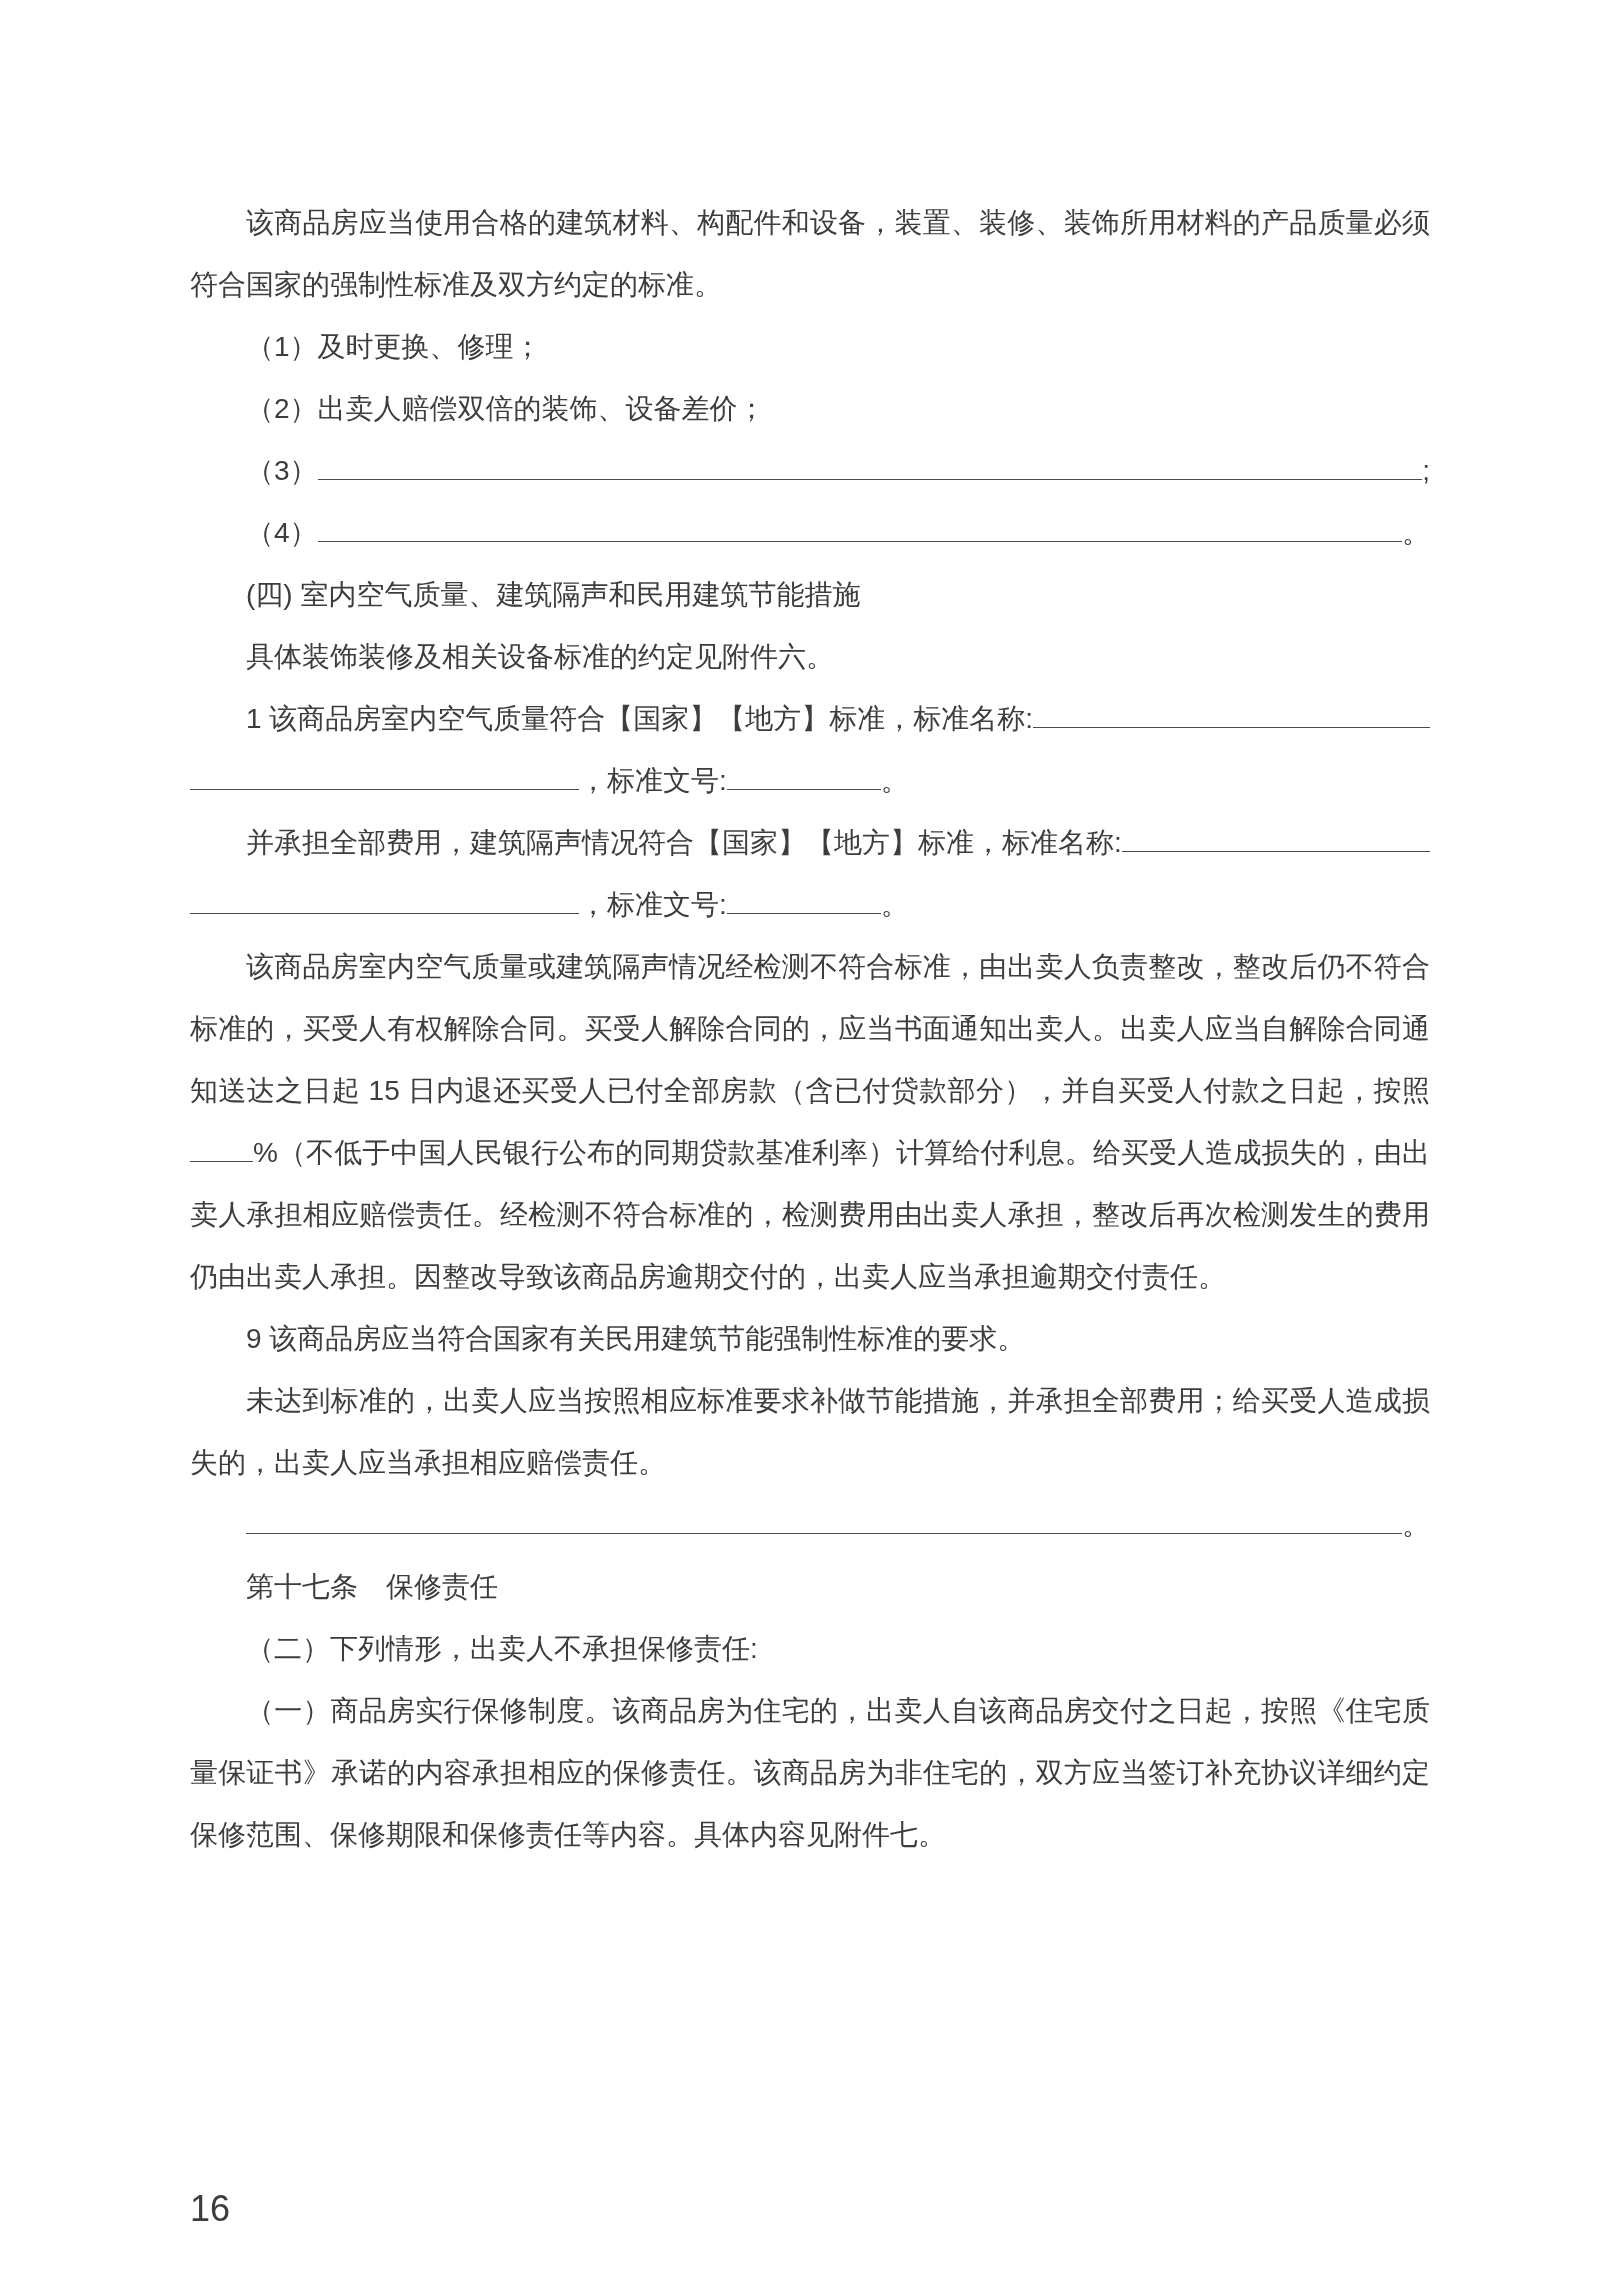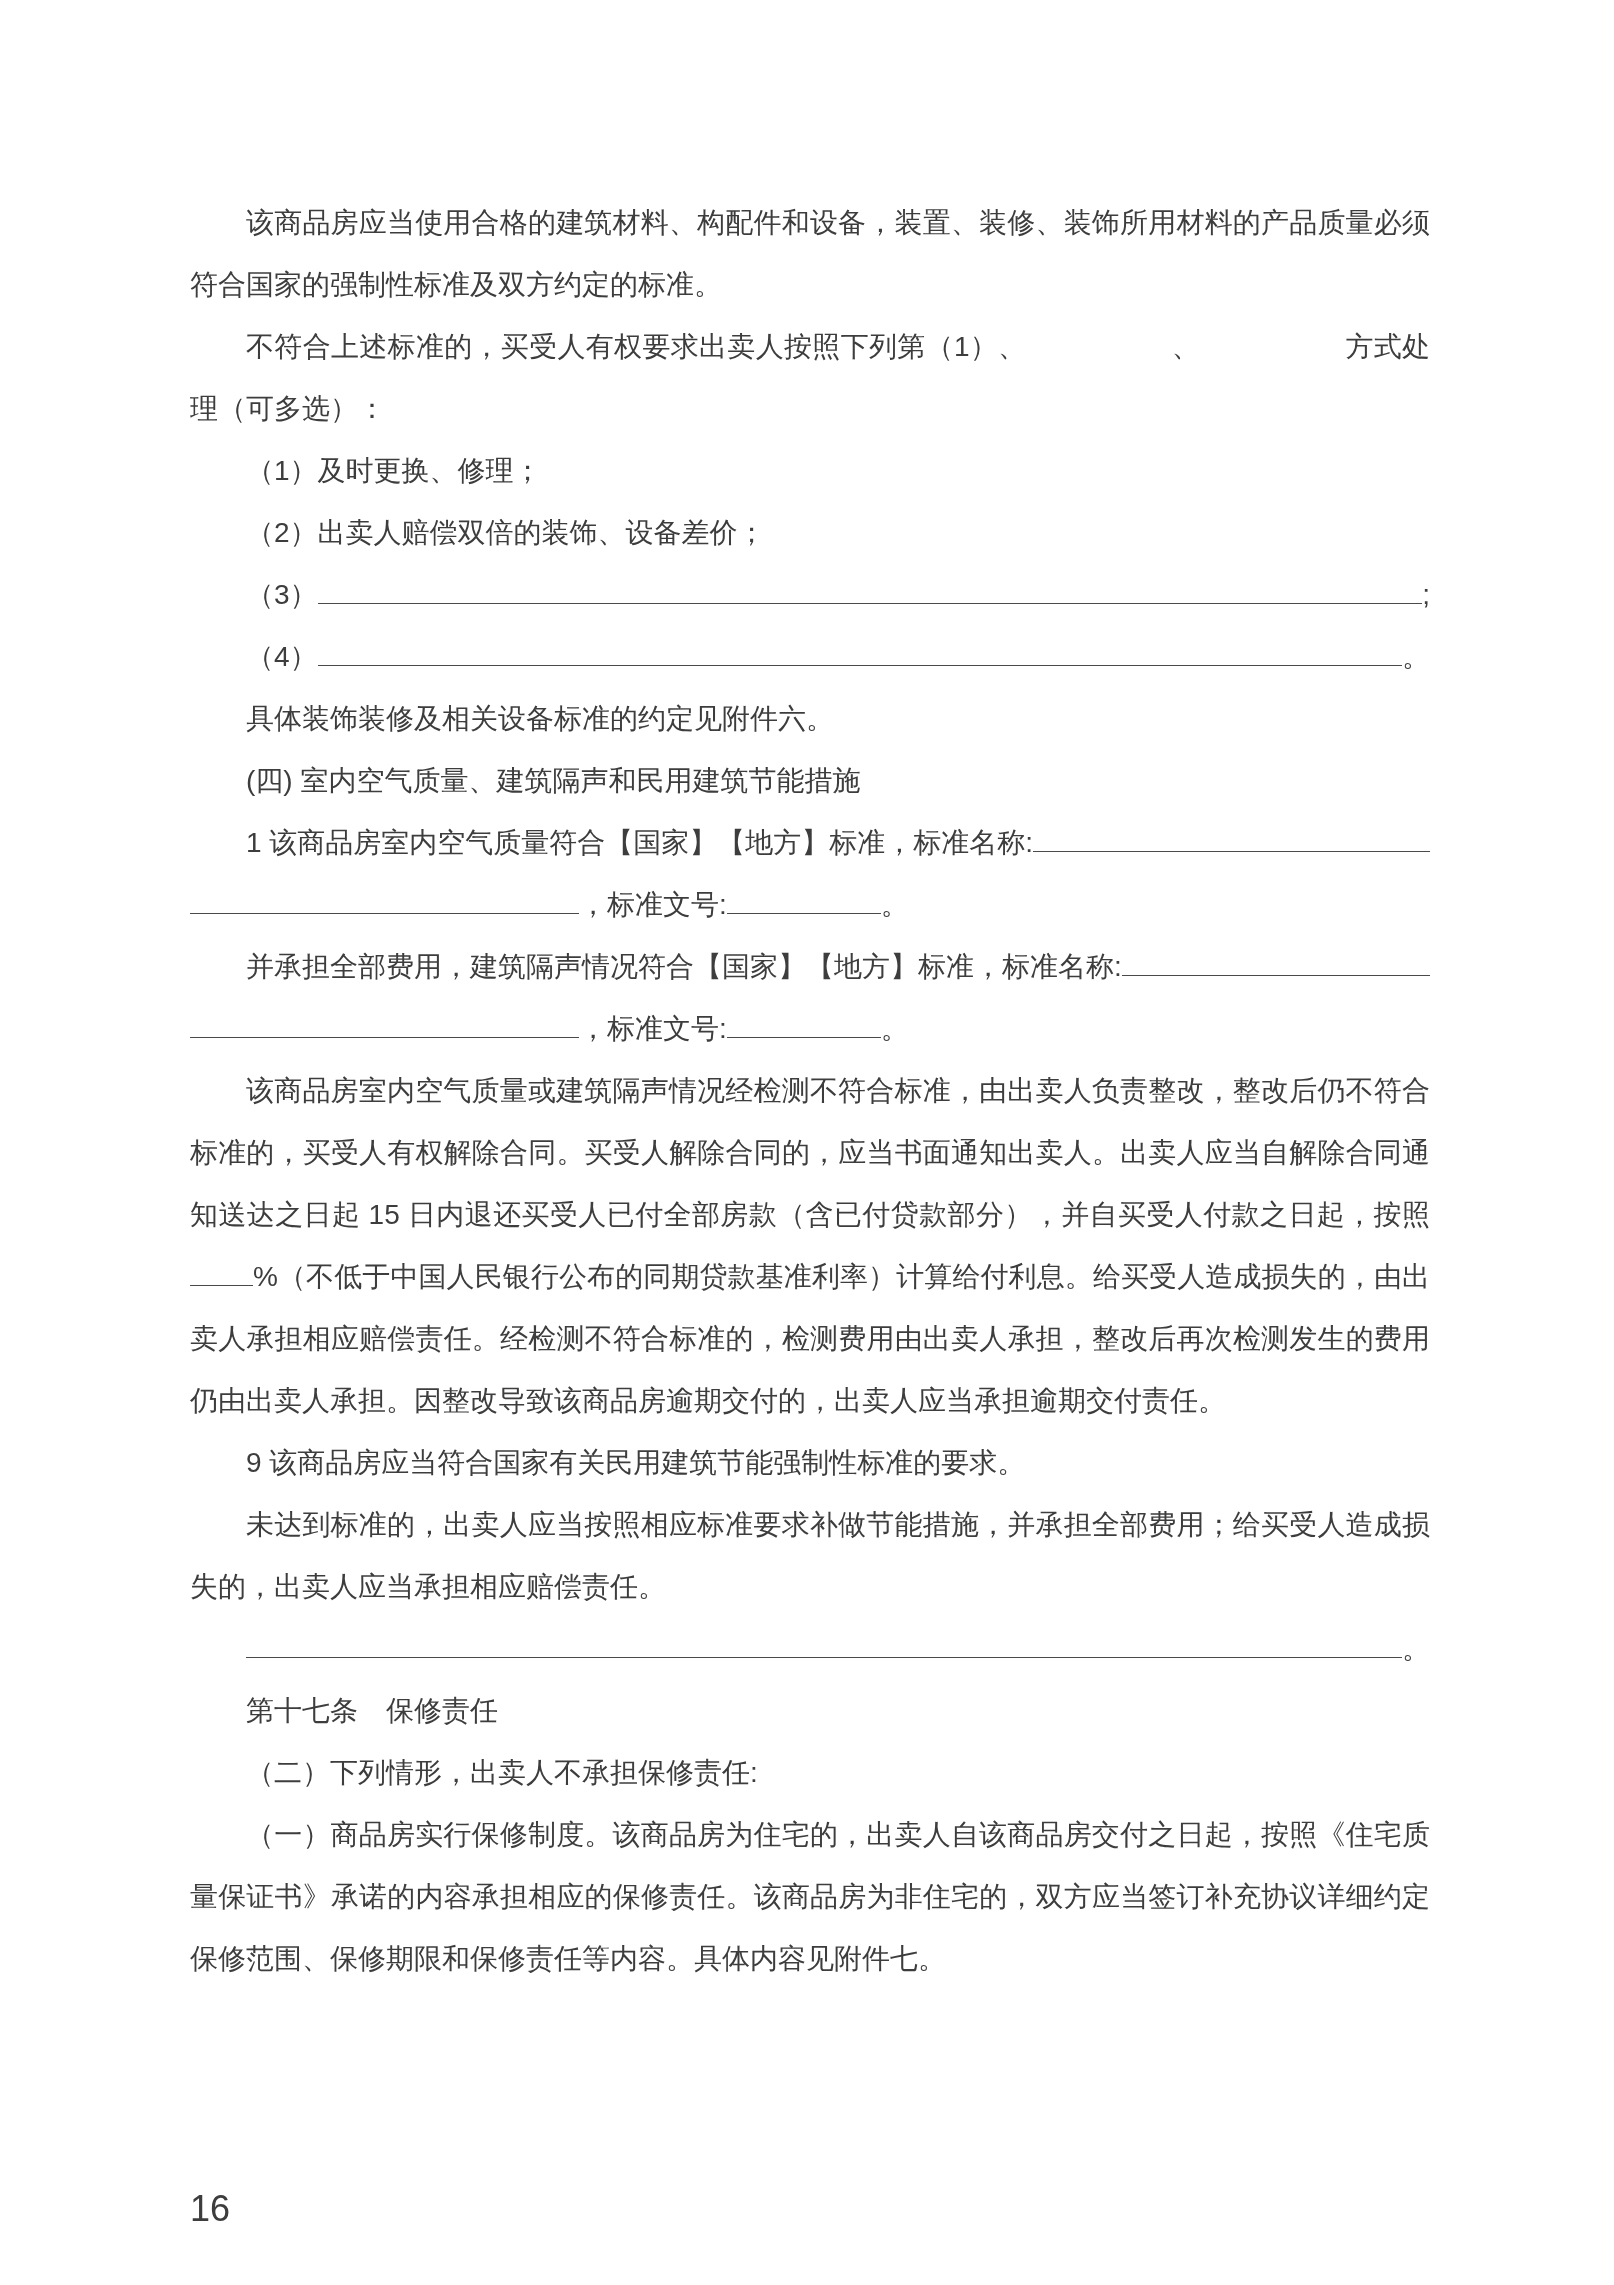--- a/index.html
+++ b/index.html
@@ -65,41 +65,40 @@
   }
 </style>
 </head>
 <body>
 
 <div class="page">
   <div class="content">
 
     <p class="para indent">该商品房应当使用合格的建筑材料、构配件和设备，装置、装修、装饰所用材料的产品质量必须符合国家的强制性标准及双方约定的标准。</p>
 
-    <p class="para indent"><span>不符合上述标准的，买受人有权要求出卖人按照下列第（1）、</span><span class="gap w160"></span><span>、</span><span class="gap w160"></span><span>方式处理（可多选）：</span></p>
 
     <p class="para indent">（1）及时更换、修理；</p>
 
     <p class="para indent">（2）出卖人赔偿双倍的装饰、设备差价；</p>
 
     <div class="flexline pad">
       <span class="nowrap">（3）</span>
       <span class="blank"></span>
       <span class="nowrap">;</span>
     </div>
 
     <div class="flexline pad">
       <span class="nowrap">（4）</span>
       <span class="blank"></span>
       <span class="nowrap">。</span>
     </div>
 
+    <p class="para indent">(四) 室内空气质量、建筑隔声和民用建筑节能措施</p>
+
     <p class="para indent">具体装饰装修及相关设备标准的约定见附件六。</p>
-
-    <p class="para indent">(四) 室内空气质量、建筑隔声和民用建筑节能措施</p>
 
     <div class="flexline pad">
       <span class="nowrap">1 该商品房室内空气质量符合【国家】【地方】标准，标准名称:</span>
       <span class="blank"></span>
     </div>
     <div class="flexline">
       <span class="blank-inline w430"></span>
       <span class="nowrap">，标准文号:</span>
       <span class="blank-inline w170"></span>
       <span class="nowrap">。</span>

